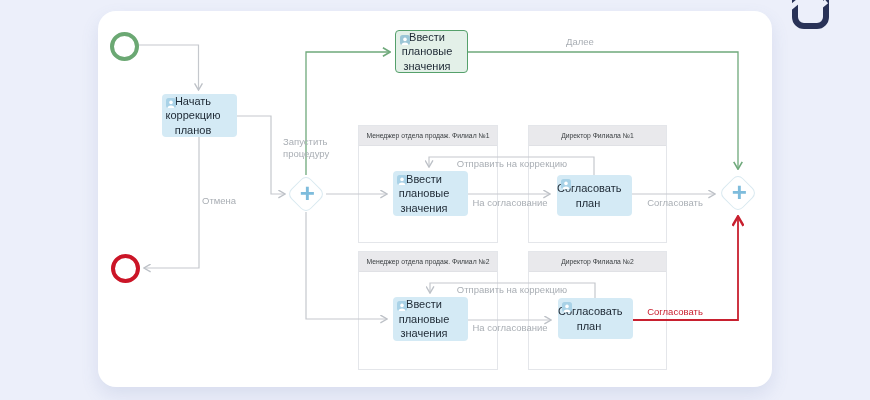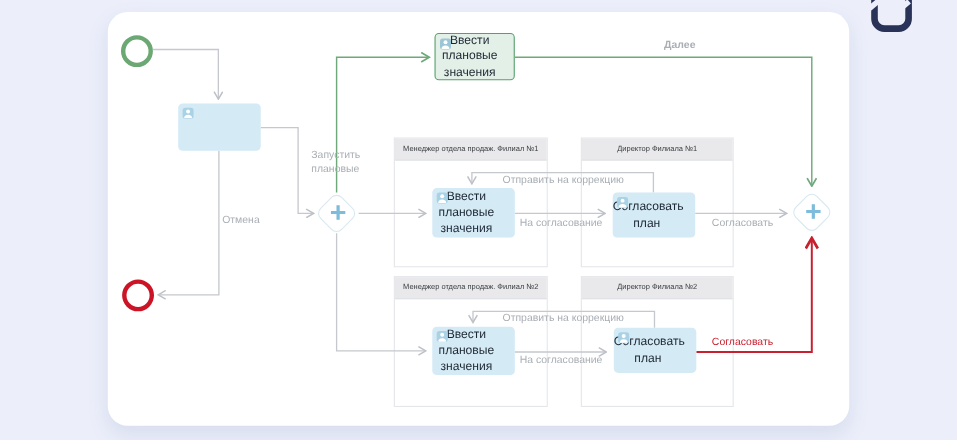--- a/index.html
+++ b/index.html
@@ -60,21 +60,21 @@
     width:100%;height:100%;transform:rotate(-45deg);
     display:flex;align-items:center;justify-content:center;
     color:#7EBCDC;font-size:26px;font-weight:700;margin-top:-2px;
   }
   
   .lbl{position:absolute;font-size:9.5px;color:#A9AEB4;line-height:1.25;}
   .lbl.center{text-align:center;}
   .lbl.red{color:#C9202F;}
   .lbl-startproc{left:283px;top:136px;width:55px;}
   .lbl-cancel{left:202px;top:195px;text-align:right;}
-  .lbl-next{left:588px;top:36px;width:60px;font-weight:bold;}
+  .lbl-next{left:550px;top:36px;width:60px;}
   .lbl-send1{left:453px;top:158px;width:118px;}
   .lbl-toappr1{left:470px;top:197px;width:80px;}
   .lbl-appr1{left:644px;top:197px;width:62px;}
   .lbl-send2{left:453px;top:284px;width:118px;}
   .lbl-toappr2{left:470px;top:322px;width:80px;}
   .lbl-appr2{left:644px;top:306px;width:62px;}
   
   .logo{position:absolute;left:790px;top:0;width:44px;height:28px;}
   .logo-ring{
     position:absolute;left:2px;top:-13px;width:25px;height:30px;
@@ -140,20 +140,21 @@
   <div class="event ev-start"></div>
   <div class="event ev-end"></div>
 
   <div class="task t-start">
     <span class="person">
       <svg width="10" height="10" viewBox="0 0 10 10">
           <circle cx="5" cy="3.4" r="1.8" fill="#fff"></circle>
           <path d="M1.4 9.6 a3.6 3.2 0 0 1 7.2 0 z" fill="#fff"></path>
         </svg>
     </span>
+    <span class="txt">Начать коррекцию планов</span>
   </div>
 
   <div class="task green t-top">
     <span class="person">
       <svg width="10" height="10" viewBox="0 0 10 10">
           <circle cx="5" cy="3.4" r="1.8" fill="#fff"></circle>
           <path d="M1.4 9.6 a3.6 3.2 0 0 1 7.2 0 z" fill="#fff"></path>
         </svg>
     </span>
     <span class="txt">Ввести плановые значения</span>
@@ -199,21 +200,21 @@
     <span class="txt">Согласовать план</span>
   </div>
 
   <div class="gateway gw-left">
     <div class="plus">+</div>
   </div>
   <div class="gateway gw-right">
     <div class="plus">+</div>
   </div>
 
-  <div class="lbl lbl-startproc">Запустить плановые</div>
+  <div class="lbl lbl-startproc">Запустить процедуру</div>
   <div class="lbl lbl-cancel">Отмена</div>
   <div class="lbl center lbl-next">Далее</div>
   <div class="lbl center lbl-send1">Отправить на коррекцию</div>
   <div class="lbl center lbl-toappr1">На согласование</div>
   <div class="lbl center lbl-appr1">Согласовать</div>
   <div class="lbl center lbl-send2">Отправить на коррекцию</div>
   <div class="lbl center lbl-toappr2">На согласование</div>
   <div class="lbl center red lbl-appr2">Согласовать</div>
 
   <div class="logo">

